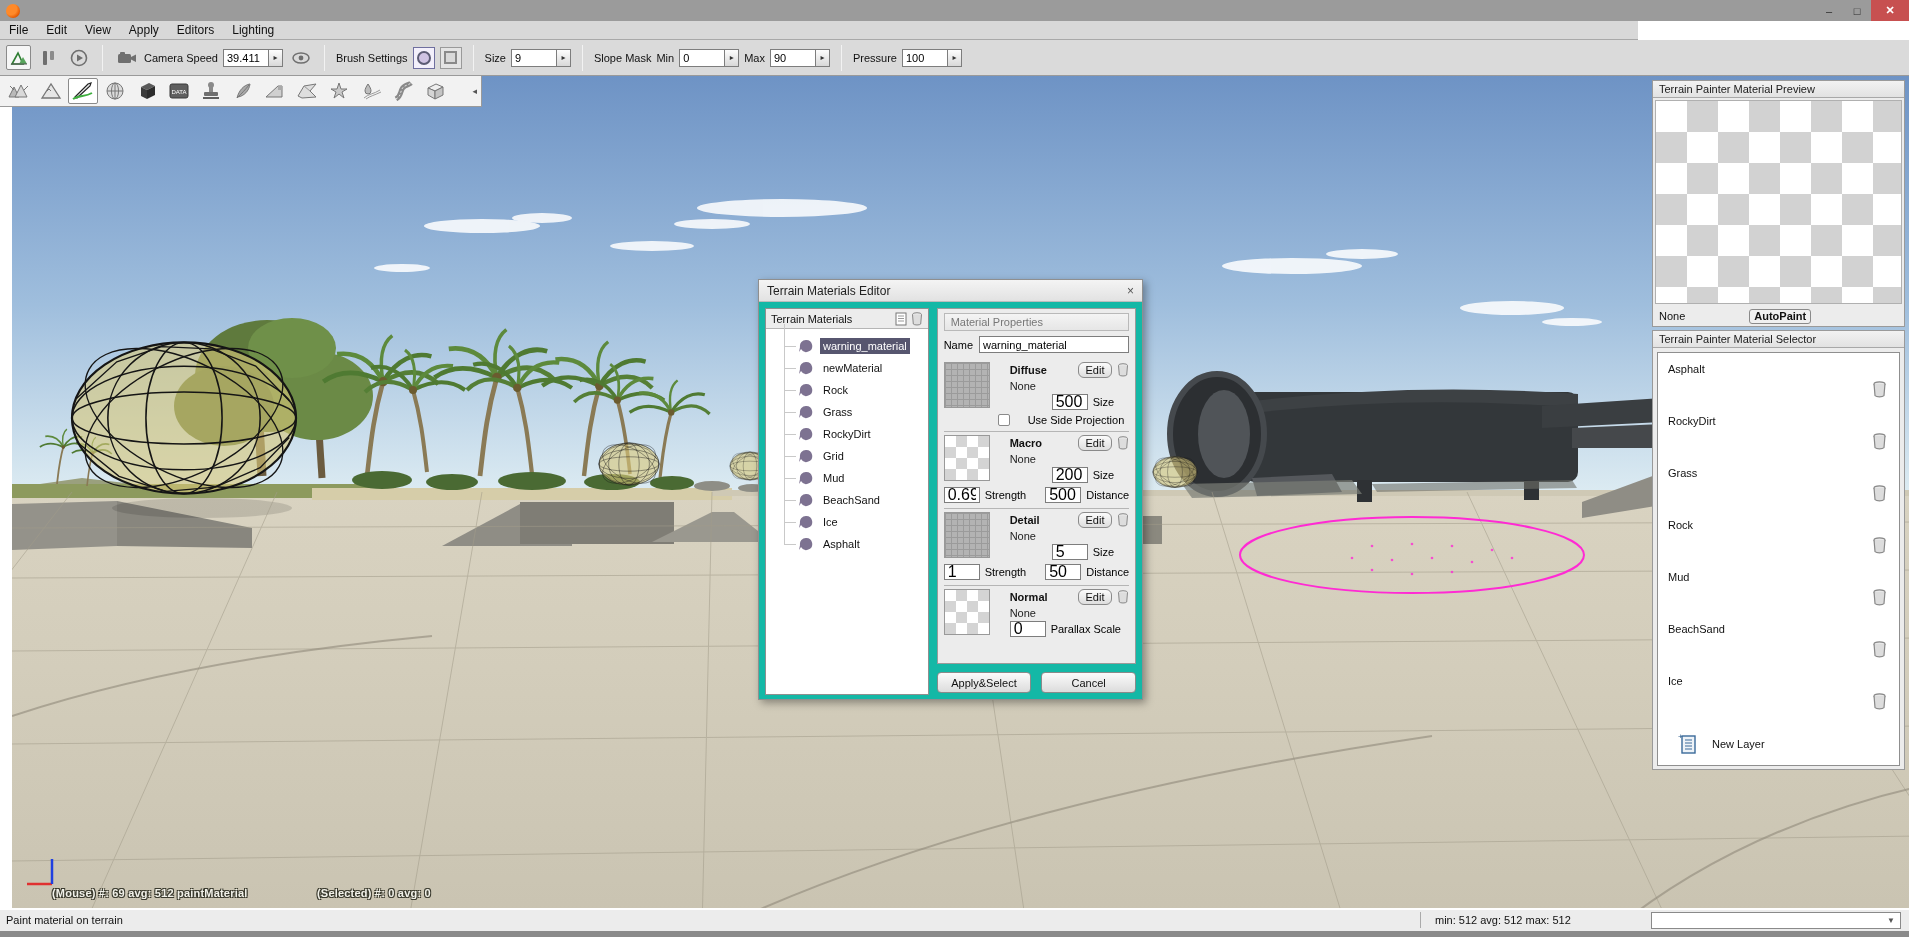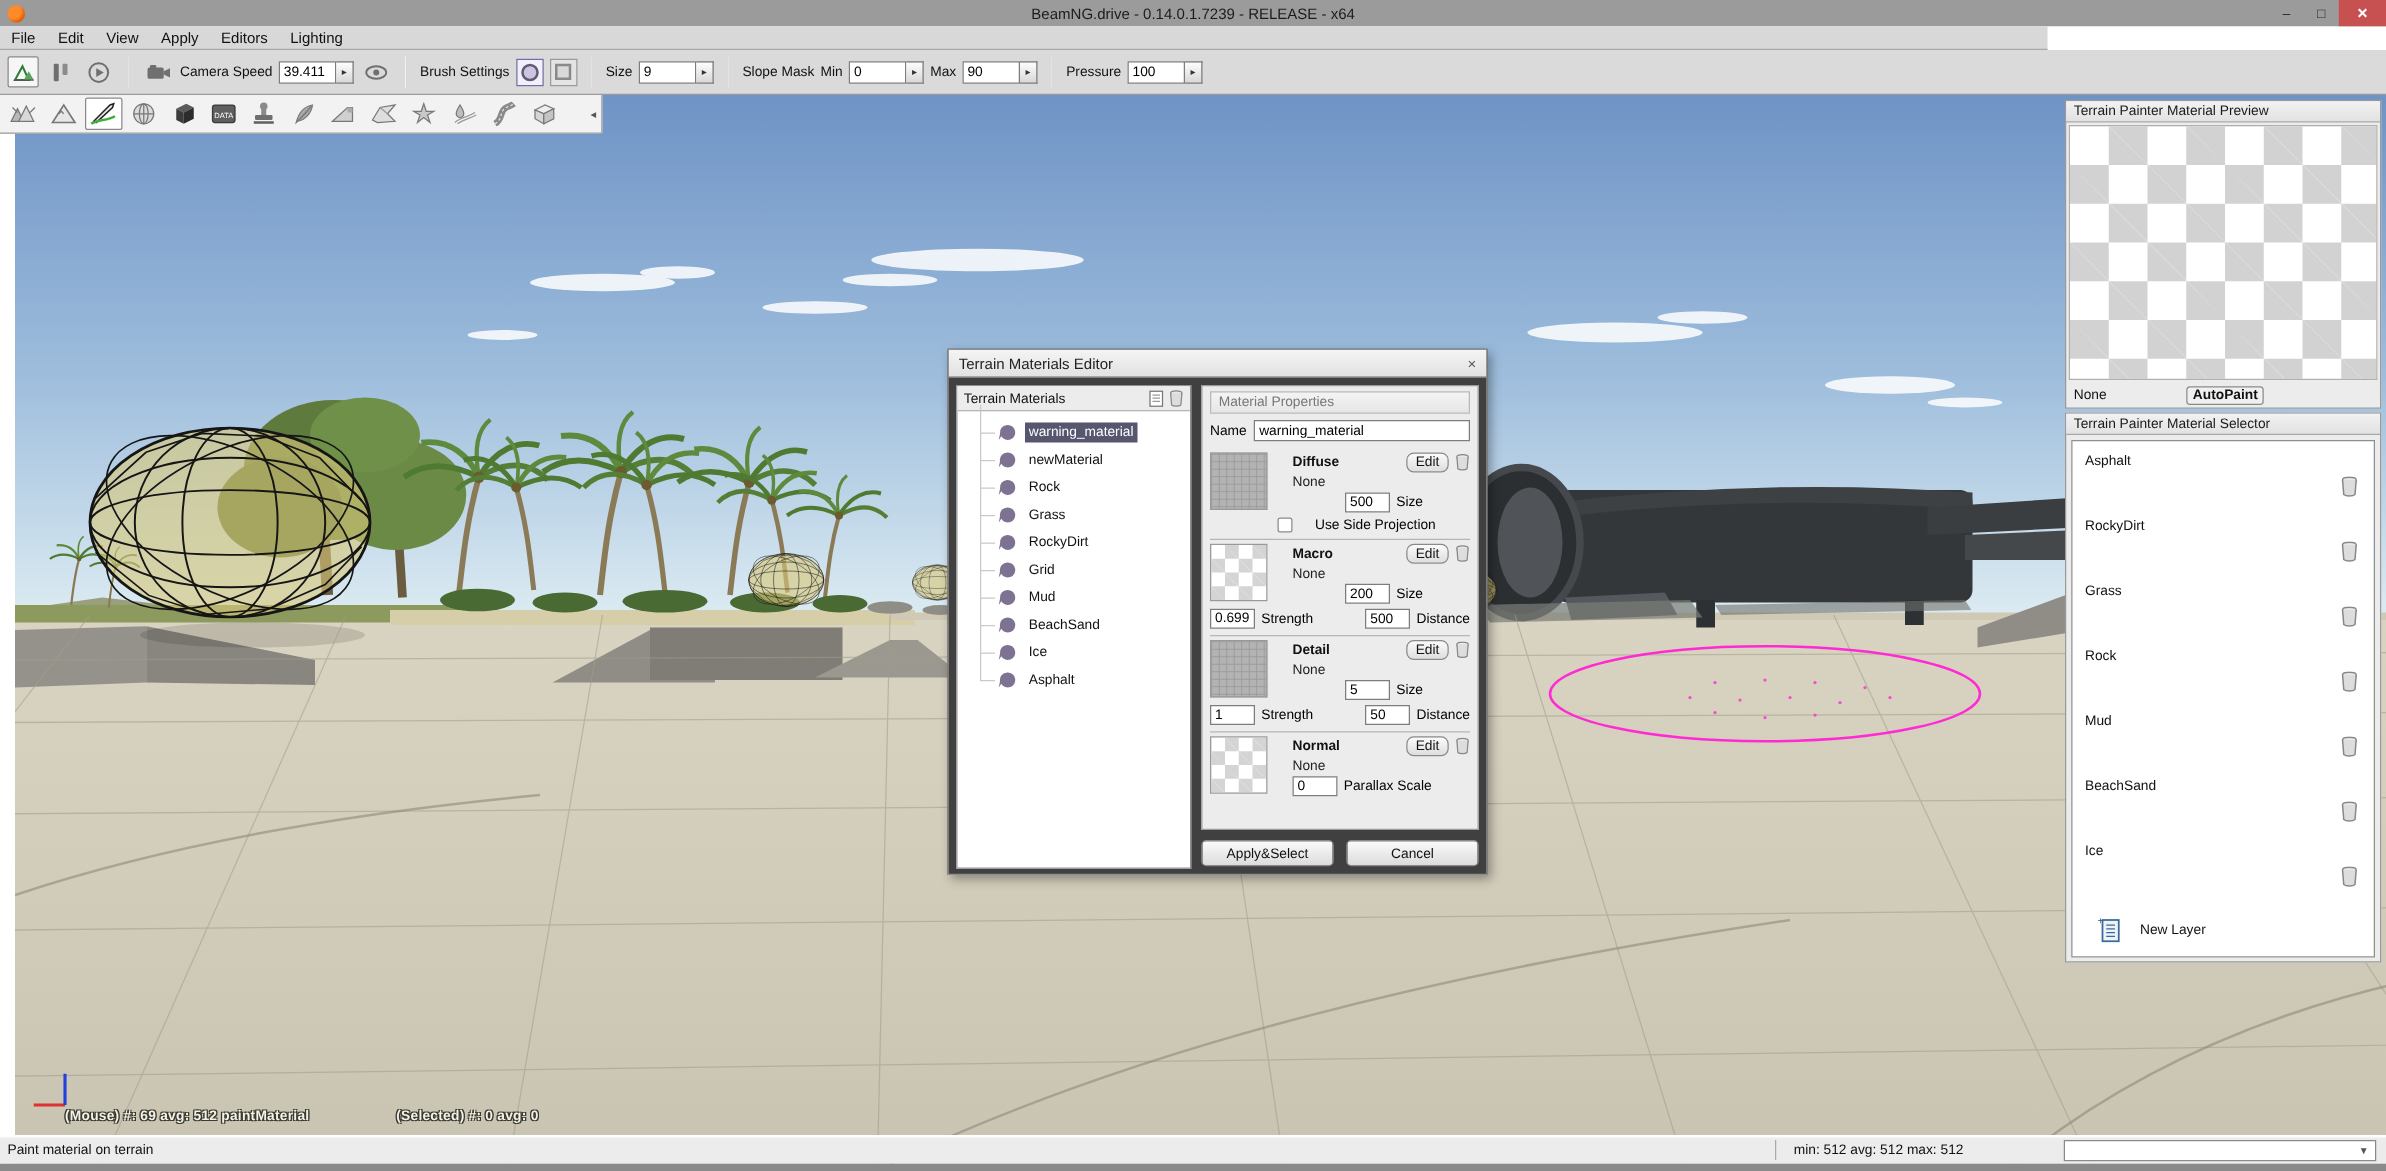--- a/index.html
+++ b/index.html
@@ -47,21 +47,21 @@
   .pal-btn.selected { border:1px solid #8a8a8a; background:#fff; border-radius:2px; }
   .pal-overflow { margin-left:auto; font-size:9px; color:#555; }
 
   
   .viewport { left:12px; top:76px; width:1909px; height:893px; overflow:hidden; }
   .overlay-text { position:absolute; font-size:11px; font-weight:bold; color:#f2f2ea;
                   text-shadow:1px 1px 0 #3a3a2e, -1px -1px 0 #3a3a2e, 1px -1px 0 #3a3a2e, -1px 1px 0 #3a3a2e;
                   letter-spacing:.2px; }
 
   
-  .dialog { left:758px; top:279px; width:432px; height:421px; background:#404040;
+  .dialog { left:758px; top:279px; width:385px; height:421px; background:#14b8a6;
             border:1px solid #8f8f8f; box-shadow:3px 3px 8px rgba(0,0,0,.35); z-index:10; font-size:11px; }
   .dlg-title { height:22px; background:linear-gradient(#f4f4f4,#e2e2e2); border-bottom:1px solid #bdbdbd;
                display:flex; align-items:center; padding:0 8px; font-size:12px; color:#222; }
   .dlg-close { margin-left:auto; color:#555; font-size:12px; }
   .dlg-body { display:flex; padding:6px; gap:8px; height:calc(100% - 22px); }
 
   .mat-list { width:188px; display:flex; flex-direction:column; border:1px solid #8f8f8f; background:#fff; height:387px; }
   .mat-list-header { height:20px; background:#ececec; border-bottom:1px solid #b5b5b5; display:flex;
                      align-items:center; padding:0 5px; font-size:11px; color:#111; }
   .mat-list-header .hdr-icons { margin-left:auto; display:flex; gap:4px; }
@@ -92,21 +92,21 @@
                      linear-gradient(45deg,#d4d4d4 25%,transparent 25%,transparent 75%,#d4d4d4 75%);
     background-position:0 0, 11px 11px; background-size:22px 22px; }
   .sect-right { flex:1; display:flex; flex-direction:column; gap:2px; }
   .sect-titlerow { display:flex; align-items:center; gap:5px; }
   .sect-title { font-weight:bold; color:#111; }
   .edit-btn { margin-left:auto; width:34px; height:16px; border:1px solid #8a8a8a; border-radius:6px;
               background:linear-gradient(#fbfbfb,#dedede); font-size:11px; color:#111;
               display:flex; align-items:center; justify-content:center; }
   .none-lbl { color:#222; }
   .num-row { display:flex; align-items:center; gap:5px; }
-  .num-row input, .bot-row input { height:16px; border:1px solid #7d7d7d; font-size:11px; padding:0 3px; width:36px;
+  .num-row input, .bot-row input { height:16px; border:1px solid #7d7d7d; font-size:16px; padding:0 3px; width:36px;
               font-family:"Liberation Sans",sans-serif; }
   .bot-row { display:flex; align-items:center; gap:5px; margin-top:4px; }
   .bot-row .gap { flex:1; }
   .cb-row { display:flex; align-items:center; gap:18px; margin-top:4px; padding-left:54px; }
   .checkbox { width:12px; height:12px; border:1px solid #8a8a8a; background:#fff; border-radius:2px; }
   .dlg-buttons { display:flex; gap:10px; margin-top:8px; }
   .dlg-btn { flex:1; height:21px; border:1px solid #8a8a8a; border-radius:4px;
              background:linear-gradient(#fbfbfb,#dcdcdc); font-size:11px; color:#111;
              display:flex; align-items:center; justify-content:center; }
 
@@ -338,21 +338,20 @@
       <line x1="40" y1="808" x2="40" y2="783" stroke="#2040e0" stroke-width="2.5"></line>
     </g>
   </svg>
 
   <div class="overlay-text" style="left:40px; top:811px;">(Mouse) #: 69  avg: 512 paintMaterial</div>
   <div class="overlay-text" style="left:305px; top:811px;">(Selected) #: 0  avg: 0</div>
 </div>
 
 <div class="abs titlebar">
   <div class="app-icon"></div>
-  <div class="title-text">BeamNG.drive - 0.14.0.1.7239 - RELEASE - x64</div>
   <div class="win-controls">
     <div class="win-btn">–</div>
     <div class="win-btn">□</div>
     <div class="win-btn close">✕</div>
   </div>
 </div>
 
 <div class="abs menubar">
   <div class="menu-item">File</div>
   <div class="menu-item">Edit</div>

